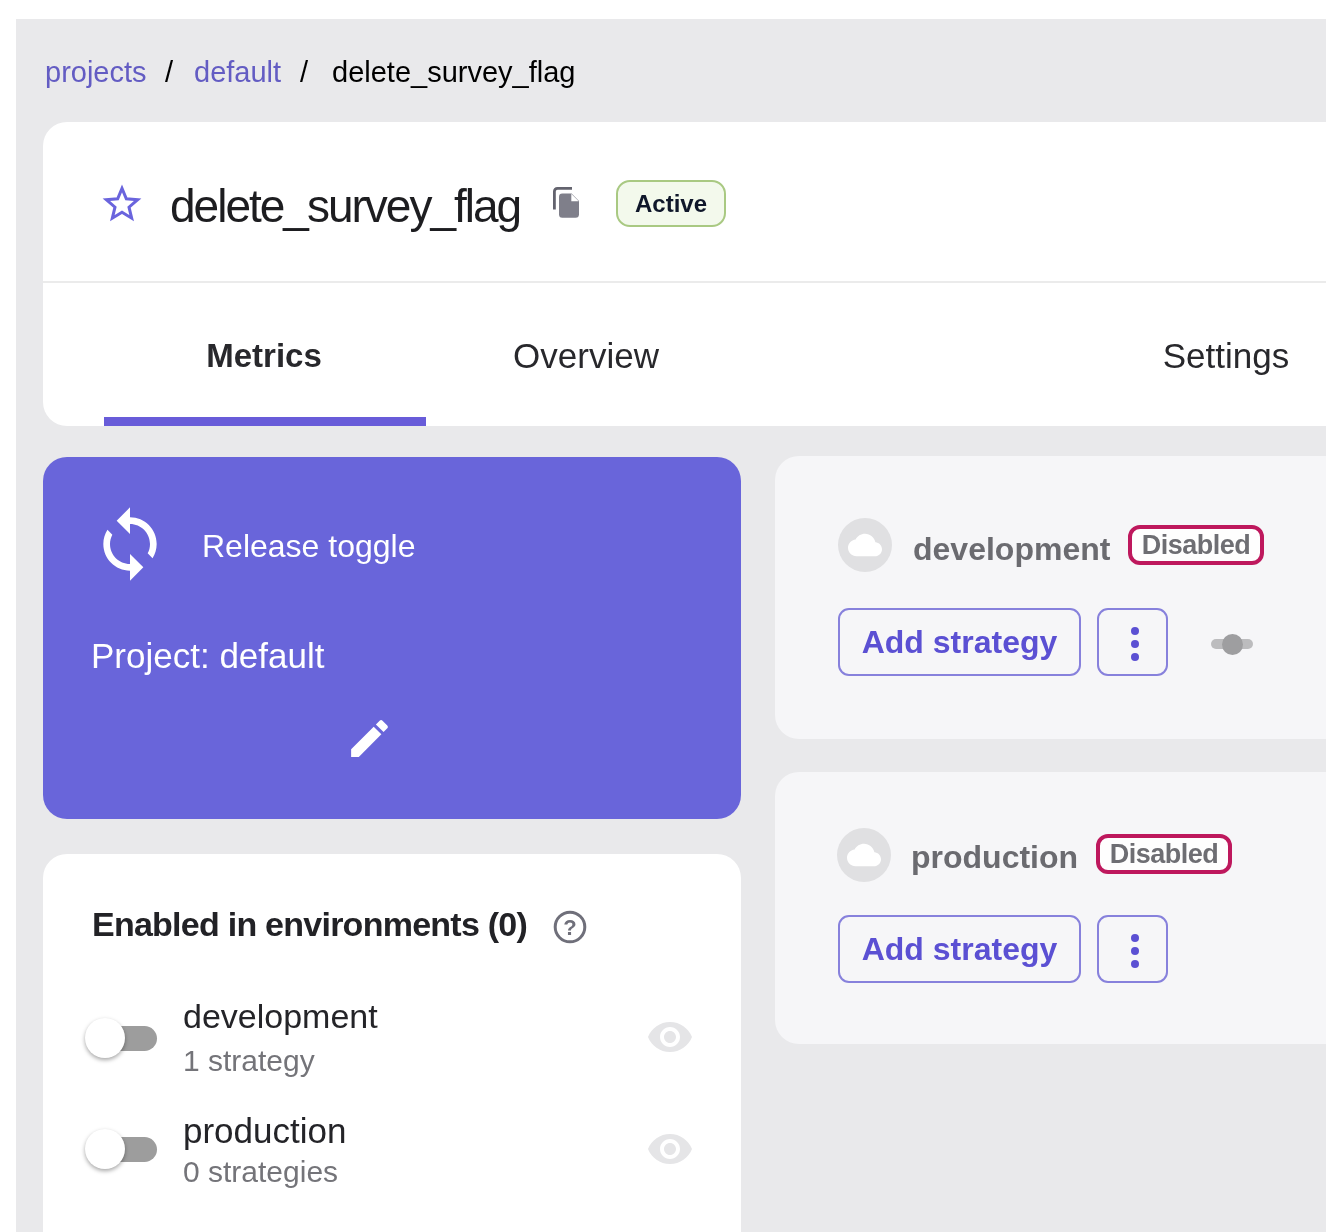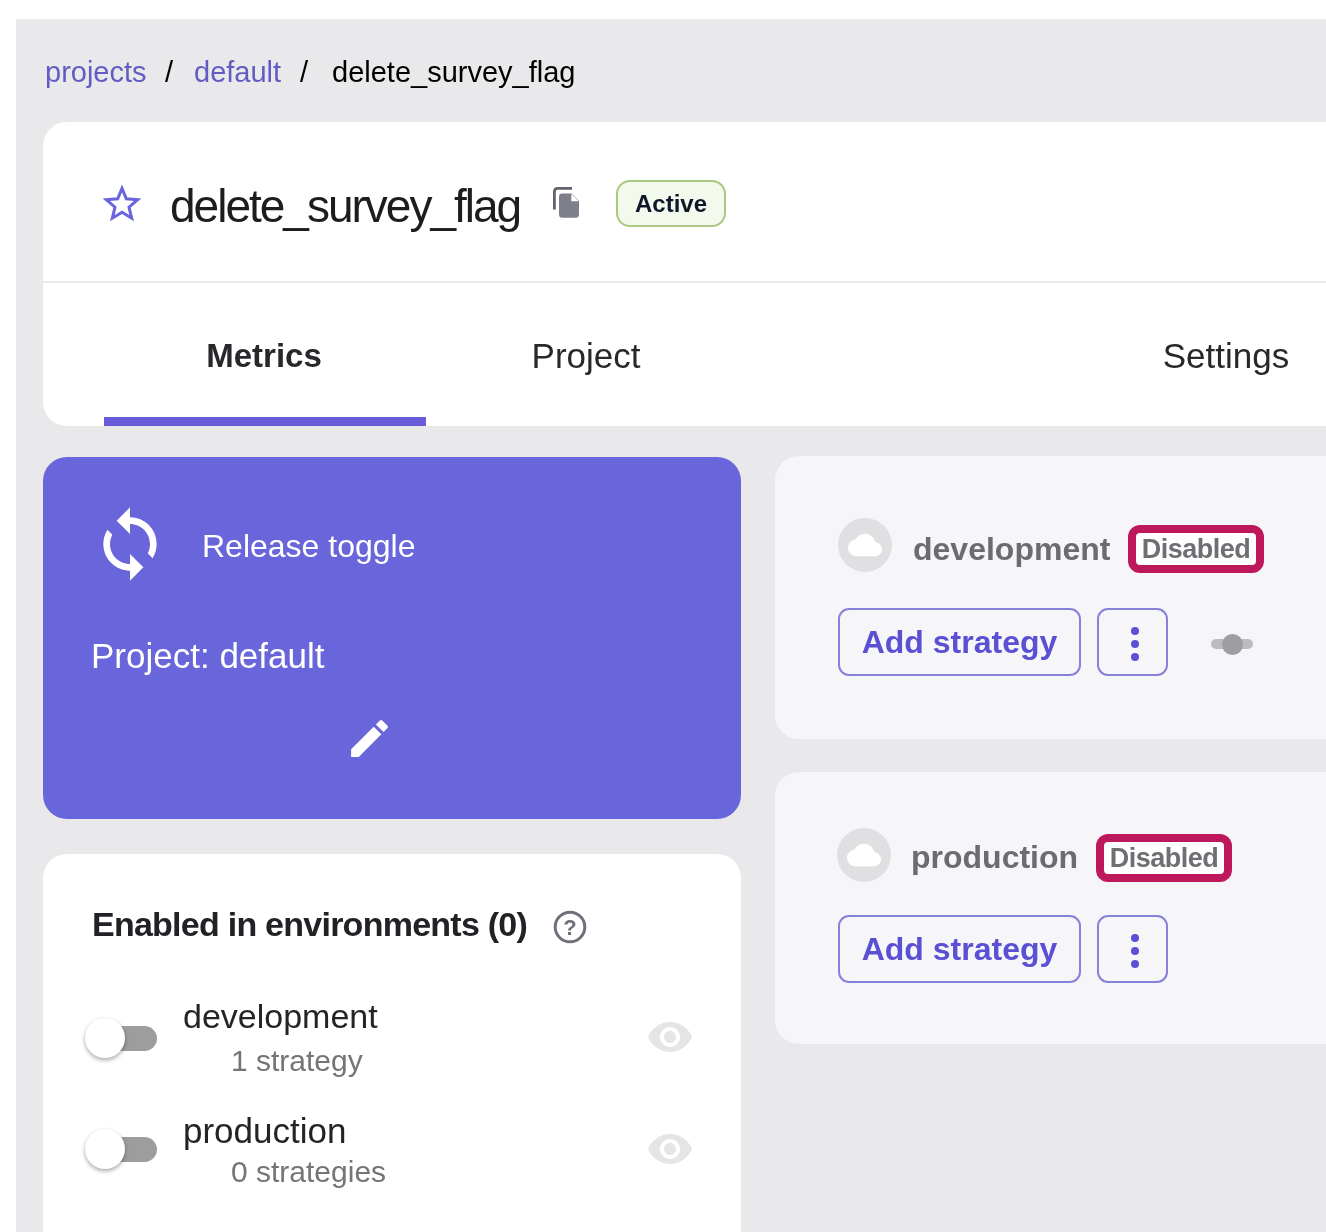--- a/index.html
+++ b/index.html
@@ -15,25 +15,25 @@
   .title { font-size:46px; line-height:46px; letter-spacing:-2px; color:#1d1d20; font-weight:400; }
   .badge-active { position:absolute; left:600px; top:180px; width:110px; height:47px; border:2px solid #a9c982; border-radius:14px; background:#f3f9ec; color:#0f172a; font-weight:bold; font-size:24px; display:flex; align-items:center; justify-content:center; }
   .tab { position:absolute; top:339px; font-size:33px; line-height:33px; color:#28282c; text-align:center; width:320px; }
   #tabline { position:absolute; left:88px; top:417px; width:322px; height:9px; background:#685cd9; }
   #purplecard { position:absolute; left:27px; top:457px; width:698px; height:362px; border-radius:24px; background:#6965da; }
   .pc-text { color:#fff; position:absolute; }
   #envcard { position:absolute; left:27px; top:854px; width:698px; height:410px; border-radius:24px; background:#fff; }
   .switch-track { position:absolute; background:#9d9d9d; border-radius:13px; }
   .switch-thumb { position:absolute; background:#fff; border-radius:50%; box-shadow:0 2px 4px rgba(0,0,0,.35); }
   .envrow-name { font-size:34px; line-height:34px; color:#242428; }
-  .envrow-sub { font-size:30px; line-height:30px; color:#747479;margin-left:48px; }
+  .envrow-sub { font-size:30px; line-height:30px; color:#747479; }
   .rcard { position:absolute; left:759px; width:600px; background:#f6f6f8; border-radius:24px; }
   .avatar { position:absolute; width:54px; height:54px; border-radius:50%; background:#e0e0e2; display:flex; align-items:center; justify-content:center; }
   .envlabel { position:absolute; font-size:32px; line-height:32px; font-weight:bold; color:#6b6b70; }
-  .chip-disabled { position:absolute; height:48px; border:8px solid #be185d; border-radius:12px; background:#fefefe; color:#6e6e73; font-weight:bold; font-size:27px; letter-spacing:-0.5px; display:flex; align-items:center; justify-content:center; }
+  .chip-disabled { position:absolute; height:40px; border:4px solid #be185d; border-radius:12px; background:#fefefe; color:#6e6e73; font-weight:bold; font-size:27px; letter-spacing:-0.5px; display:flex; align-items:center; justify-content:center; }
   .btn-add { position:absolute; width:243px; height:68px; border:2px solid #8781dc; border-radius:11px; color:#5b50d3; font-weight:bold; font-size:32px; display:flex; align-items:center; justify-content:center; }
   .btn-kebab { position:absolute; width:71px; height:68px; border:2px solid #8781dc; border-radius:11px; }
   .kdot { position:absolute; width:8px; height:8px; border-radius:50%; background:#5b50d3; left:32px; }
 </style>
 </head>
 <body>
 <div id="stage">
   <div id="graybg"></div>
 
   <div class="abs crumb" style="left:29px; top:58px;"><a>projects</a></div>
@@ -53,21 +53,21 @@
 
   <svg class="abs" style="left:537px; top:187px;" width="26" height="32" viewBox="0 0 26 32">
     <path d="M19 1.4 H 4.6 Q 1.4 1.4 1.4 4.6 V 22.6" fill="none" stroke="#63636e" stroke-width="2.8"></path>
     <path d="M9.3 6.5 H 18.6 L 26 13.9 V 27.3 Q 26 30.8 22.5 30.8 H 9.3 Q 6 30.8 6 27.3 V 9.9 Q 6 6.5 9.3 6.5 Z" fill="#7f7f8a"></path>
     <path d="M18.3 6.8 L 25.7 14.2 L 18.3 14.2 Z" fill="#ffffff"></path>
   </svg>
 
   <div class="badge-active">Active</div>
 
   <div class="tab" style="left:88px; font-weight:bold;">Metrics</div>
-  <div class="tab" style="left:410px; font-size:35px;">Project</div>
+  <div class="tab" style="left:410px; font-size:35px;">Overview</div>
   <div class="tab" style="left:1050px; font-size:35px;">Settings</div>
   <div id="tabline"></div>
 
   <div id="purplecard"></div>
   <svg class="abs" style="left:74px; top:504px;" width="80" height="80" viewBox="0 0 24 24">
     <path d="M12 4V1L8 5l4 4V6c3.31 0 6 2.69 6 6 0 1.01-.25 1.97-.7 2.8l1.46 1.46c.78-1.23 1.24-2.69 1.24-4.26 0-4.42-3.58-8-8-8zm0 14c-3.31 0-6-2.69-6-6 0-1.01.25-1.97.7-2.8L5.24 7.74C4.46 8.97 4 10.43 4 12c0 4.42 3.58 8 8 8v3l4-4-4-4v3z" fill="#fff"></path>
   </svg>
   <div class="pc-text" style="left:186px; top:530px; font-size:32px; line-height:32px;">Release toggle</div>
   <div class="pc-text" style="left:75px; top:638px; font-size:35px; line-height:35px;">Project: default</div>
 

